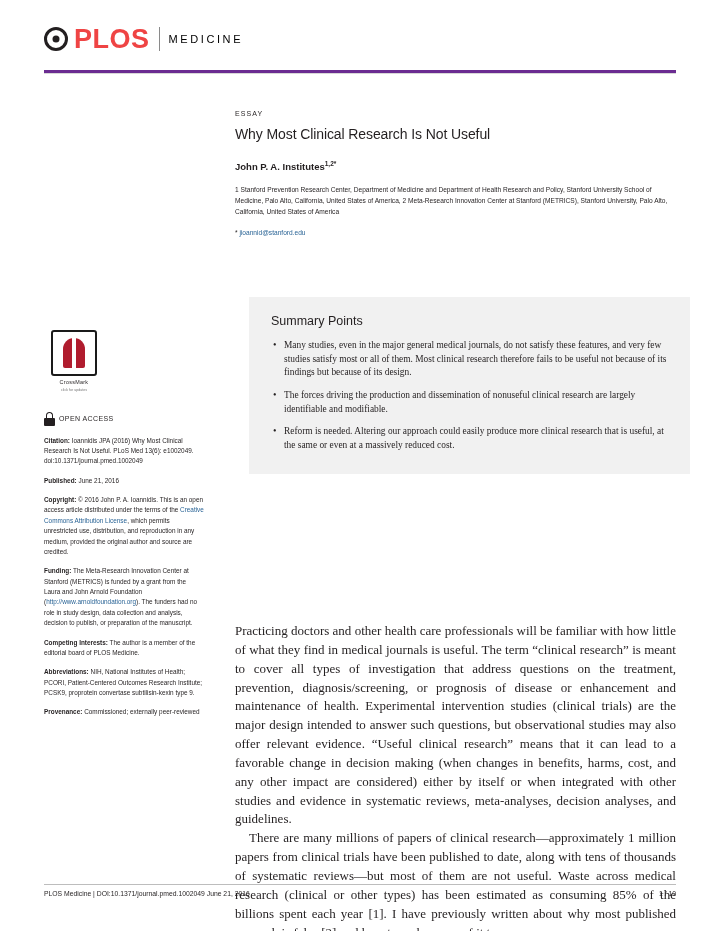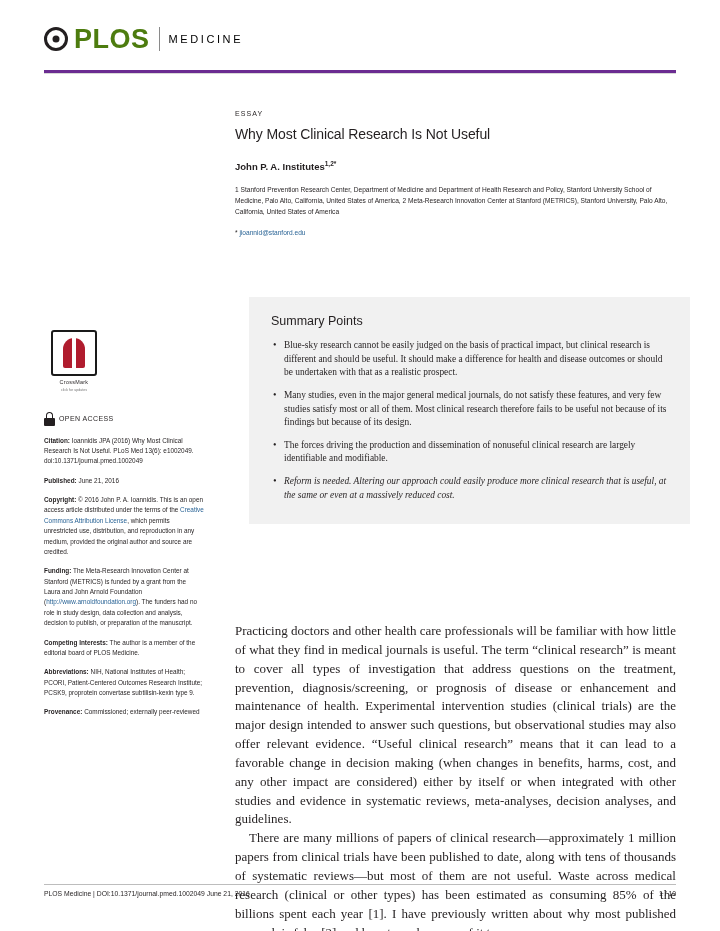--- a/index.html
+++ b/index.html
@@ -48,21 +48,21 @@
     left: 50%; top: 50%;
     width: 7px; height: 7px;
     background: #231f20;
     border-radius: 50%;
     transform: translate(-50%, -50%);
   }
   .plos-word {
     font-size: 27px;
     font-weight: bold;
     letter-spacing: 0.5px;
-    color: #4d7c0f;
+    color: #ef4444;
     line-height: 1;
   }
   .plos-divider {
     width: 1px;
     height: 24px;
     background: #8a8a8a;
     margin: 0 9px;
   }
   .plos-journal {
     font-size: 11px;
@@ -240,21 +240,21 @@
   }
   .summary li {
     font-family: "Liberation Serif", serif;
     font-size: 9.4px;
     line-height: 1.45;
     color: #231f20;
     margin-bottom: 9px;
     position: relative;
     text-align: left;
   }
-  .summary li:last-child { margin-bottom: 4px; font-style: italic; }
+  .summary li:last-child { margin-bottom: 4px; }
   .summary li::before {
     content: "•";
     position: absolute;
     left: -11px;
     top: -1px;
     font-size: 10px;
   }
 
   
   .bodytext {
@@ -360,21 +360,20 @@
     </div>
     <div class="affil">1 Stanford Prevention Research Center, Department of Medicine and Department of Health Research and Policy, Stanford University School of Medicine, Palo Alto, California, United States of America, 2 Meta-Research Innovation Center at Stanford (METRICS), Stanford University, Palo Alto, California, United States of America</div>
     <div class="corresp">
       <span>* </span><span class="link">jioannid@stanford.edu</span>
     </div>
   </div>
 
   <div class="summary">
     <h2>Summary Points</h2>
     <ul>
-      <li>Blue-sky research cannot be easily judged on the basis of practical impact, but clinical research is different and should be useful. It should make a difference for health and disease outcomes or should be undertaken with that as a realistic prospect.</li>
       <li>Many studies, even in the major general medical journals, do not satisfy these features, and very few studies satisfy most or all of them. Most clinical research therefore fails to be useful not because of its findings but because of its design.</li>
       <li>The forces driving the production and dissemination of nonuseful clinical research are largely identifiable and modifiable.</li>
       <li>Reform is needed. Altering our approach could easily produce more clinical research that is useful, at the same or even at a massively reduced cost.</li>
     </ul>
   </div>
 
   <div class="bodytext">
     <p>Practicing doctors and other health care professionals will be familiar with how little of what they find in medical journals is useful. The term “clinical research” is meant to cover all types of investigation that address questions on the treatment, prevention, diagnosis/screening, or prognosis of disease or enhancement and maintenance of health. Experimental intervention studies (clinical trials) are the major design intended to answer such questions, but observational studies may also offer relevant evidence. “Useful clinical research” means that it can lead to a favorable change in decision making (when changes in benefits, harms, cost, and any other impact are considered) either by itself or when integrated with other studies and evidence in systematic reviews, meta-analyses, decision analyses, and guidelines.</p>
     <p class="indent">There are many millions of papers of clinical research—approximately 1 million papers from clinical trials have been published to date, along with tens of thousands of systematic reviews—but most of them are not useful. Waste across medical research (clinical or other types) has been estimated as consuming 85% of the billions spent each year [1]. I have previously written about why most published research is false [2] and how to make more of it true</p>
   </div>

